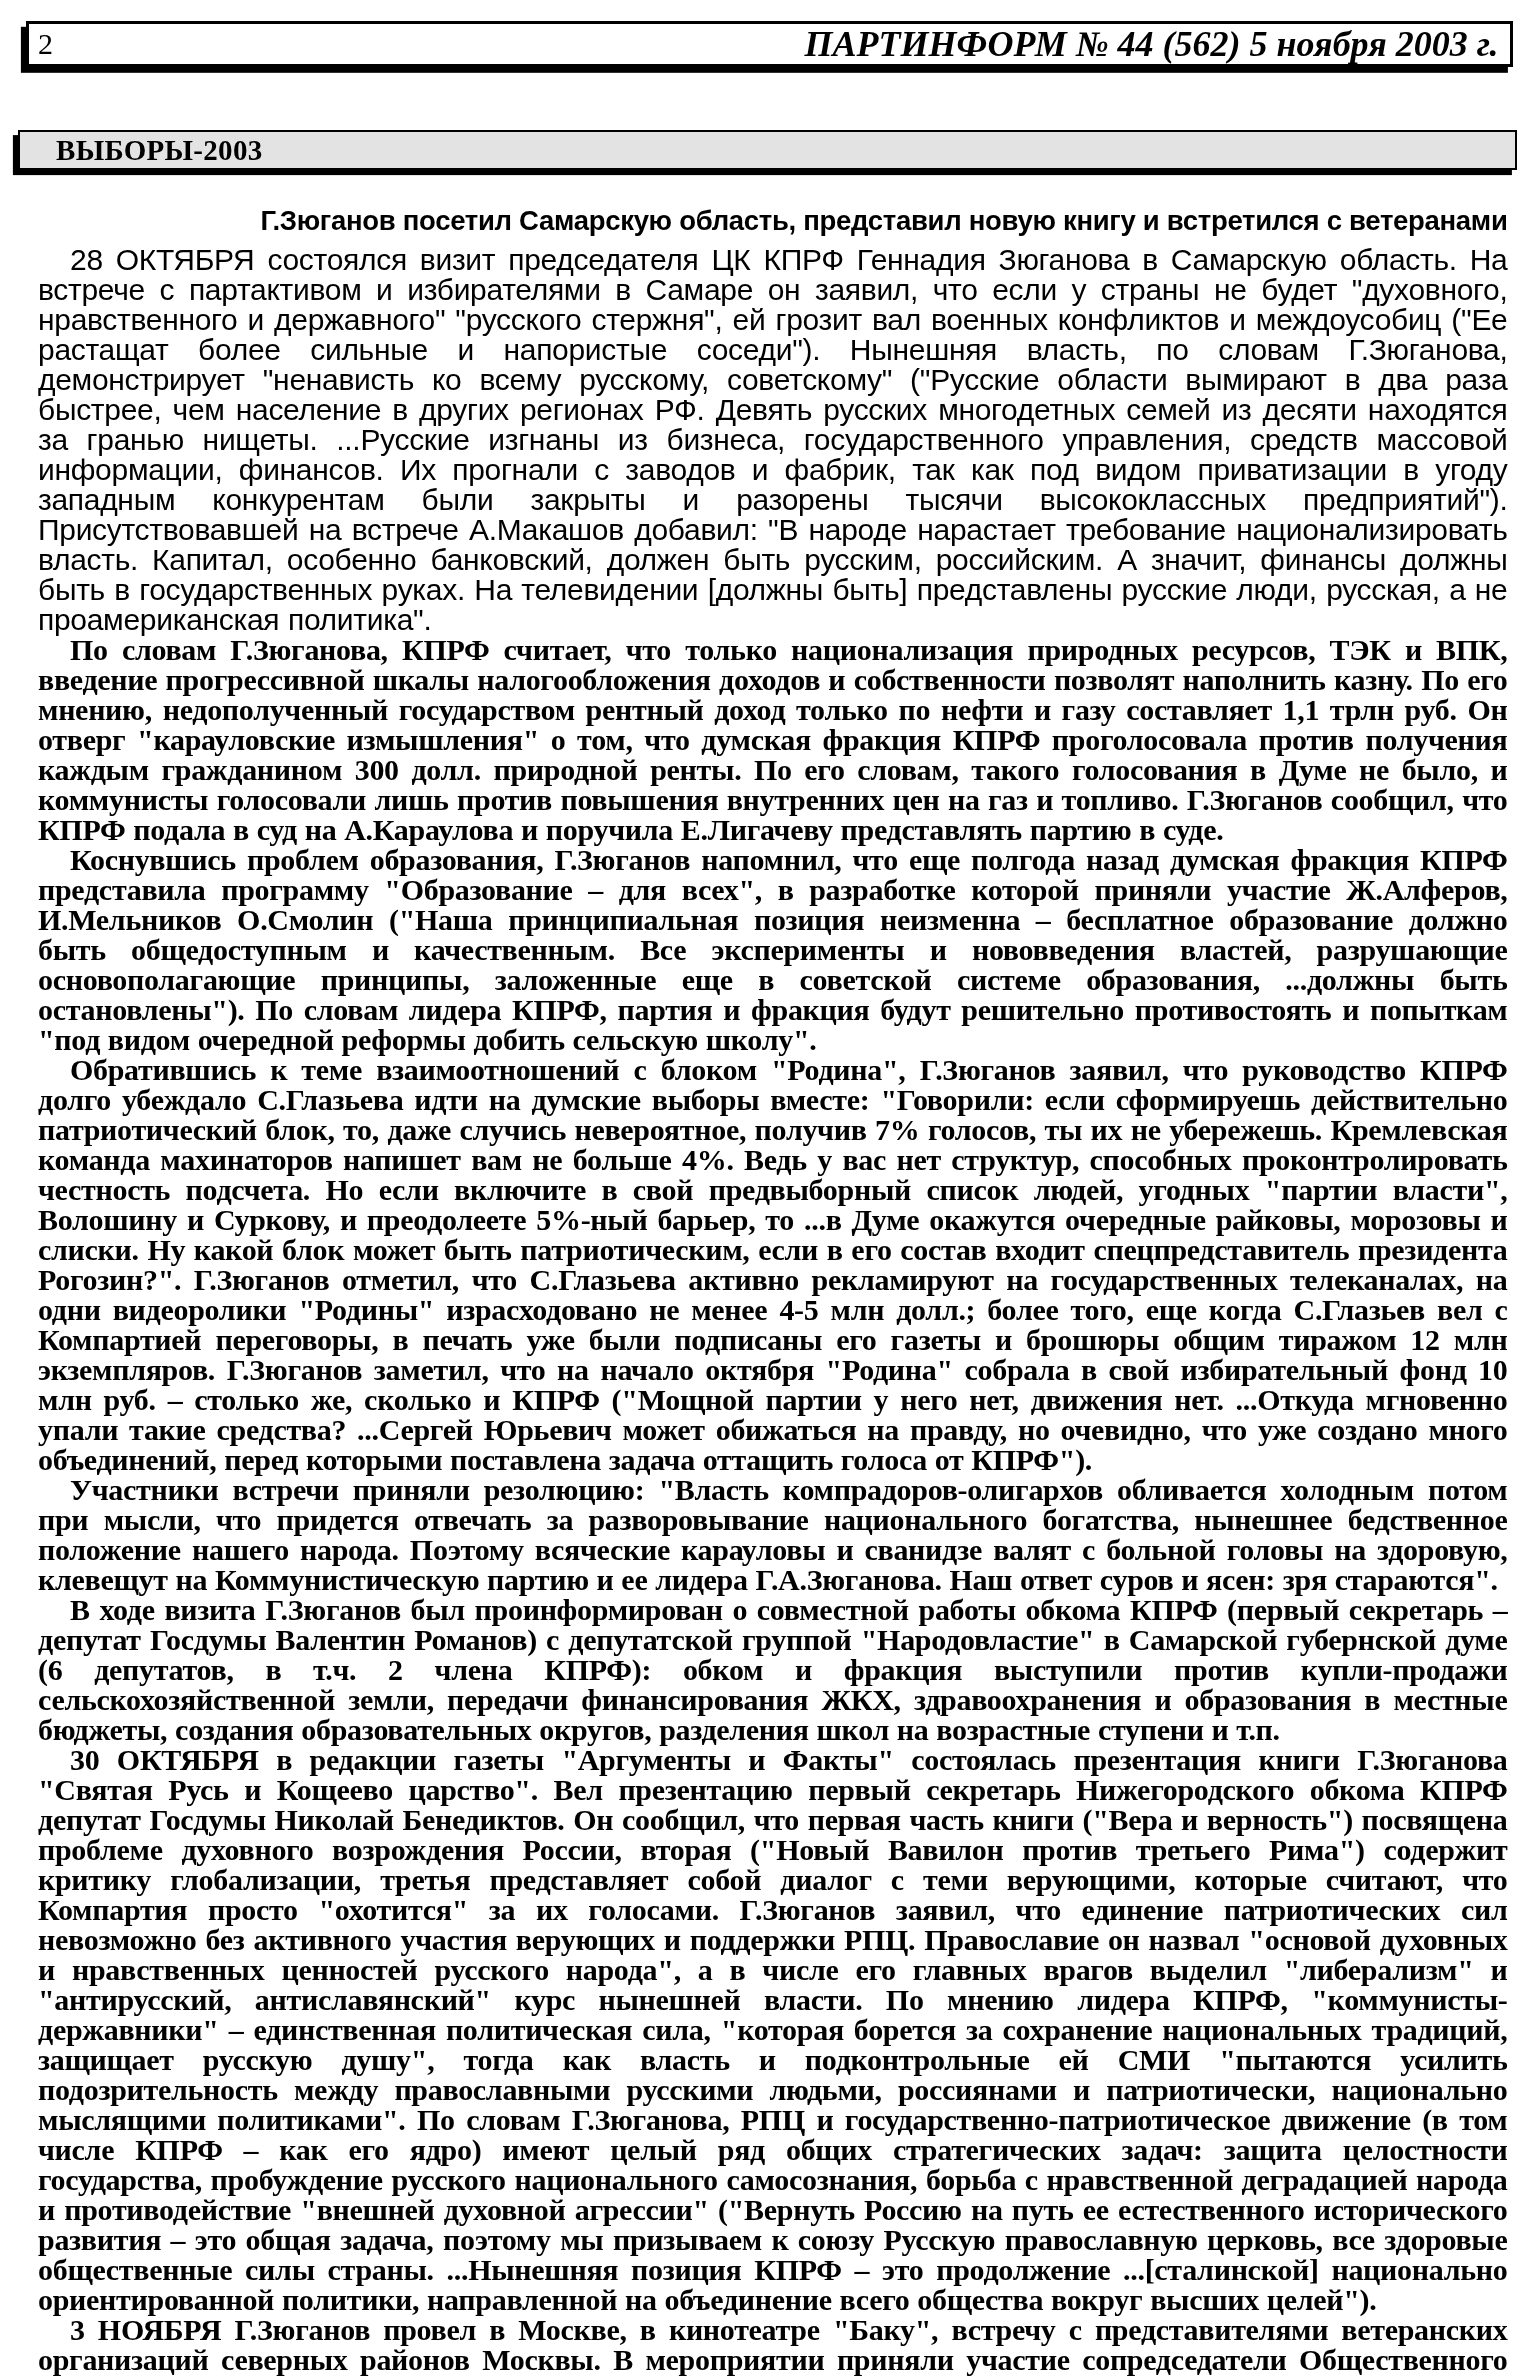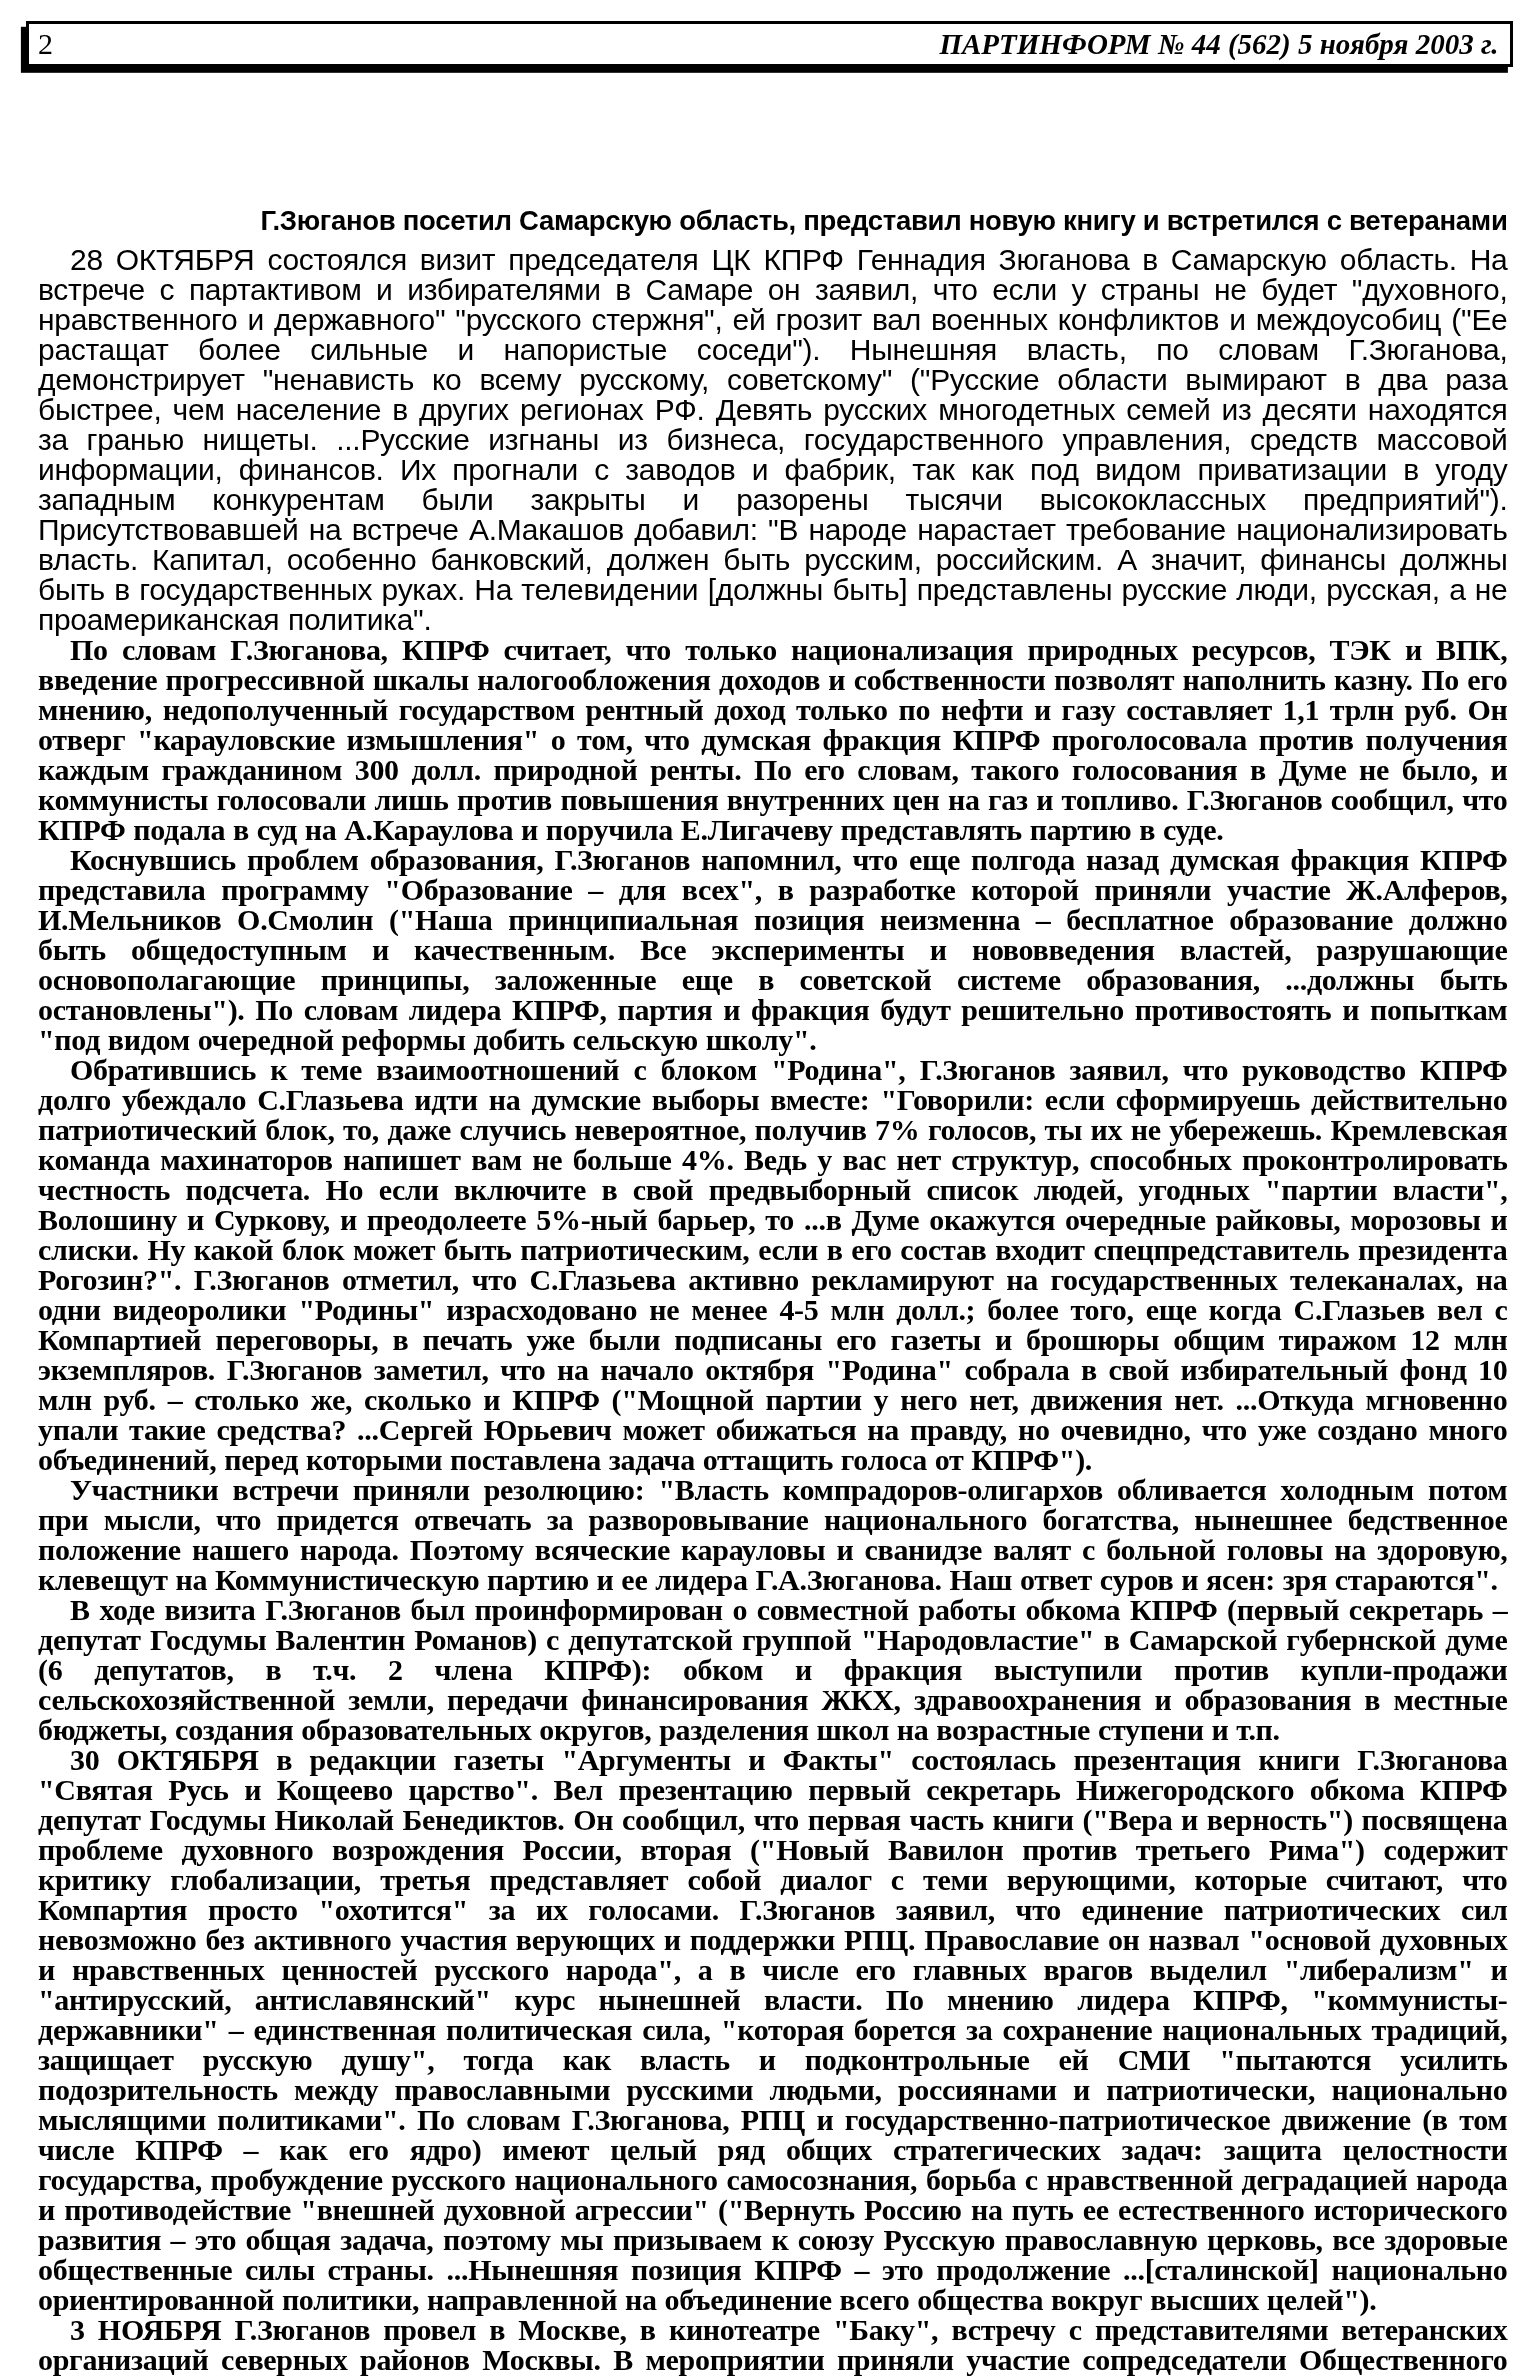--- a/index.html
+++ b/index.html
@@ -28,21 +28,21 @@
   }
   .page-number {
     font-family: "Liberation Serif", serif;
     font-size: 30px;
     line-height: 1;
   }
   .journal-masthead {
     font-family: "Liberation Serif", serif;
     font-style: italic;
     font-weight: bold;
-    font-size: 29px;
+    font-size: 36px;
     line-height: 1;
     white-space: nowrap;
     margin-left: 16px;
   }
   
   .section-bar {
     position: absolute;
     top: 130px; left: 18px; right: 20.5px;
     height: 36px;
     border: 2.6px solid #000;
@@ -85,20 +85,23 @@
 </head>
 <body>
 
 <div class="page">
 
   <div class="header-bar">
     <span class="page-number">2</span>
     <span class="journal-masthead">ПАРТИНФОРМ № 44 (562) 5 ноября 2003 г.</span>
   </div>
 
+  <div class="section-bar">
+    <span class="section-title">ВЫБОРЫ-2003</span>
+  </div>
 
   <div class="article">
     <h1 class="article-title">Г.Зюганов посетил Самарскую область, представил новую книгу и встретился с ветеранами</h1>
     <div>
         <p class="para">28 ОКТЯБРЯ состоялся визит председателя ЦК КПРФ Геннадия Зюганова в Самарскую область. На встрече с партактивом и избирателями в Самаре он заявил, что если у страны не будет "духовного, нравственного и державного" "русского стержня", ей грозит вал военных конфликтов и междоусобиц ("Ее растащат более сильные и напористые соседи"). Нынешняя власть, по словам Г.Зюганова, демонстрирует "ненависть ко всему русскому, советскому" ("Русские области вымирают в два раза быстрее, чем население в других регионах РФ. Девять русских многодетных семей из десяти находятся за гранью нищеты. ...Русские изгнаны из бизнеса, государственного управления, средств массовой информации, финансов. Их прогнали с заводов и фабрик, так как под видом приватизации в угоду западным конкурентам были закрыты и разорены тысячи высококлассных предприятий"). Присутствовавшей на встрече А.Макашов добавил: "В народе нарастает требование национализировать власть. Капитал, особенно банковский, должен быть русским, российским. А значит, финансы должны быть в государственных руках. На телевидении [должны быть] представлены русские люди, русская, а не проамериканская политика".</p>
         <p class="para bold">По словам Г.Зюганова, КПРФ считает, что только национализация природных ресурсов, ТЭК и ВПК, введение прогрессивной шкалы налогообложения доходов и собственности позволят наполнить казну. По его мнению, недополученный государством рентный доход только по нефти и газу составляет 1,1 трлн руб. Он отверг "карауловские измышления" о том, что думская фракция КПРФ проголосовала против получения каждым гражданином 300 долл. природной ренты. По его словам, такого голосования в Думе не было, и коммунисты голосовали лишь против повышения внутренних цен на газ и топливо. Г.Зюганов сообщил, что КПРФ подала в суд на А.Караулова и поручила Е.Лигачеву представлять партию в суде.</p>
         <p class="para bold">Коснувшись проблем образования, Г.Зюганов напомнил, что еще полгода назад думская фракция КПРФ представила программу "Образование – для всех", в разработке которой приняли участие Ж.Алферов, И.Мельников О.Смолин ("Наша принципиальная позиция неизменна – бесплатное образование должно быть общедоступным и качественным. Все эксперименты и нововведения властей, разрушающие основополагающие принципы, заложенные еще в советской системе образования, ...должны быть остановлены"). По словам лидера КПРФ, партия и фракция будут решительно противостоять и попыткам "под видом очередной реформы добить сельскую школу".</p>
         <p class="para bold">Обратившись к теме взаимоотношений с блоком "Родина", Г.Зюганов заявил, что руководство КПРФ долго убеждало С.Глазьева идти на думские выборы вместе: "Говорили: если сформируешь действительно патриотический блок, то, даже случись невероятное, получив 7% голосов, ты их не убережешь. Кремлевская команда махинаторов напишет вам не больше 4%. Ведь у вас нет структур, способных проконтролировать честность подсчета. Но если включите в свой предвыборный список людей, угодных "партии власти", Волошину и Суркову, и преодолеете 5%-ный барьер, то ...в Думе окажутся очередные райковы, морозовы и слиски. Ну какой блок может быть патриотическим, если в его состав входит спецпредставитель президента Рогозин?". Г.Зюганов отметил, что С.Глазьева активно рекламируют на государственных телеканалах, на одни видеоролики "Родины" израсходовано не менее 4-5 млн долл.; более того, еще когда С.Глазьев вел с Компартией переговоры, в печать уже были подписаны его газеты и брошюры общим тиражом 12 млн экземпляров. Г.Зюганов заметил, что на начало октября "Родина" собрала в свой избирательный фонд 10 млн руб. – столько же, сколько и КПРФ ("Мощной партии у него нет, движения нет. ...Откуда мгновенно упали такие средства? ...Сергей Юрьевич может обижаться на правду, но очевидно, что уже создано много объединений, перед которыми поставлена задача оттащить голоса от КПРФ").</p>
         <p class="para bold">Участники встречи приняли резолюцию: "Власть компрадоров-олигархов обливается холодным потом при мысли, что придется отвечать за разворовывание национального богатства, нынешнее бедственное положение нашего народа. Поэтому всяческие карауловы и сванидзе валят с больной головы на здоровую, клевещут на Коммунистическую партию и ее лидера Г.А.Зюганова. Наш ответ суров и ясен: зря стараются".</p>
         <p class="para bold">В ходе визита Г.Зюганов был проинформирован о совместной работы обкома КПРФ (первый секретарь – депутат Госдумы Валентин Романов) с депутатской группой "Народовластие" в Самарской губернской думе (6 депутатов, в т.ч. 2 члена КПРФ): обком и фракция выступили против купли-продажи сельскохозяйственной земли, передачи финансирования ЖКХ, здравоохранения и образования в местные бюджеты, создания образовательных округов, разделения школ на возрастные ступени и т.п.</p>

